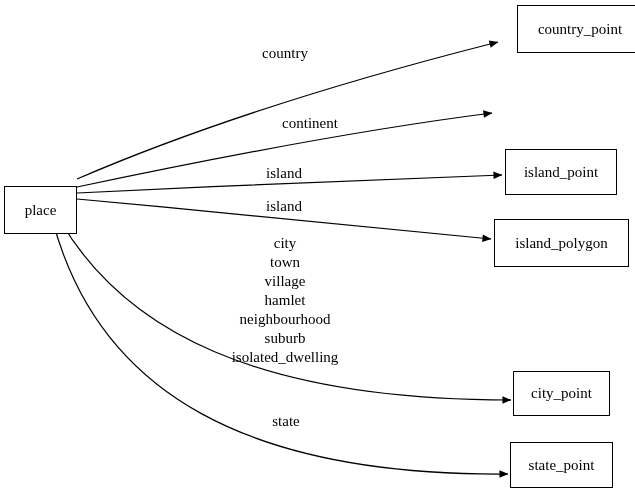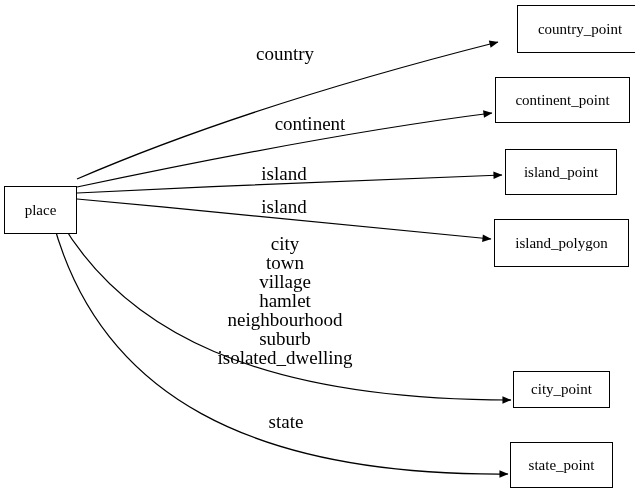--- a/index.html
+++ b/index.html
@@ -35,21 +35,21 @@
     display: flex;
     align-items: center;
     justify-content: center;
     font-size: 15px;
     white-space: nowrap;
     box-sizing: border-box;
   }
   .edge-label {
     position: absolute;
     transform: translateX(-50%);
-    font-size: 19px;
+    font-size: 15px;
     line-height: 19px;
     text-align: center;
     white-space: nowrap;
   }
   .edge-label span { display: block; }
 </style>
 </head>
 <body>
 
 <div class="canvas">
@@ -65,27 +65,26 @@
     <path class="edge" d="M77,193 C220,186 380,179 502,175" marker-end="url(#arrow)"></path>
     <path class="edge" d="M77,199 C220,212 370,227 491,239" marker-end="url(#arrow)"></path>
     <path class="edge" d="M61,222 C125,330 255,400 511,400" marker-end="url(#arrow)"></path>
     <path class="edge" d="M53,222 C100,395 250,476 508,474" marker-end="url(#arrow)"></path>
   </svg>
 
   <div class="node" style="left:4px; top:186px; width:73px; height:48px;">place</div>
 
   <div class="node" style="left:501px; top:5px; width:126px; height:48px;margin-left:16px;">country_point</div>
 
-  <div class="node" style="left:495px; top:77px; width:135px; height:46px;">continent_point</div>
 
   <div class="node" style="left:505px; top:149px; width:112px; height:46px;">island_point</div>
 
   <div class="node" style="left:494px; top:219px; width:135px; height:48px;">island_polygon</div>
 
-  <div class="node" style="left:513px; top:371px; width:97px; height:37px;">city_point</div>
+  <div class="node" style="left:513px; top:371px; width:97px; height:45px;">city_point</div>
 
   <div class="node" style="left:510px; top:442px; width:103px; height:46px;">state_point</div>
 
   <div class="edge-label" style="left:285px; top:44px;">country</div>
 
   <div class="edge-label" style="left:302px; top:114px;margin-left:8px;">continent</div>
 
   <div class="edge-label" style="left:284px; top:164px;">island</div>
 
   <div class="edge-label" style="left:284px; top:197px;">island</div>

